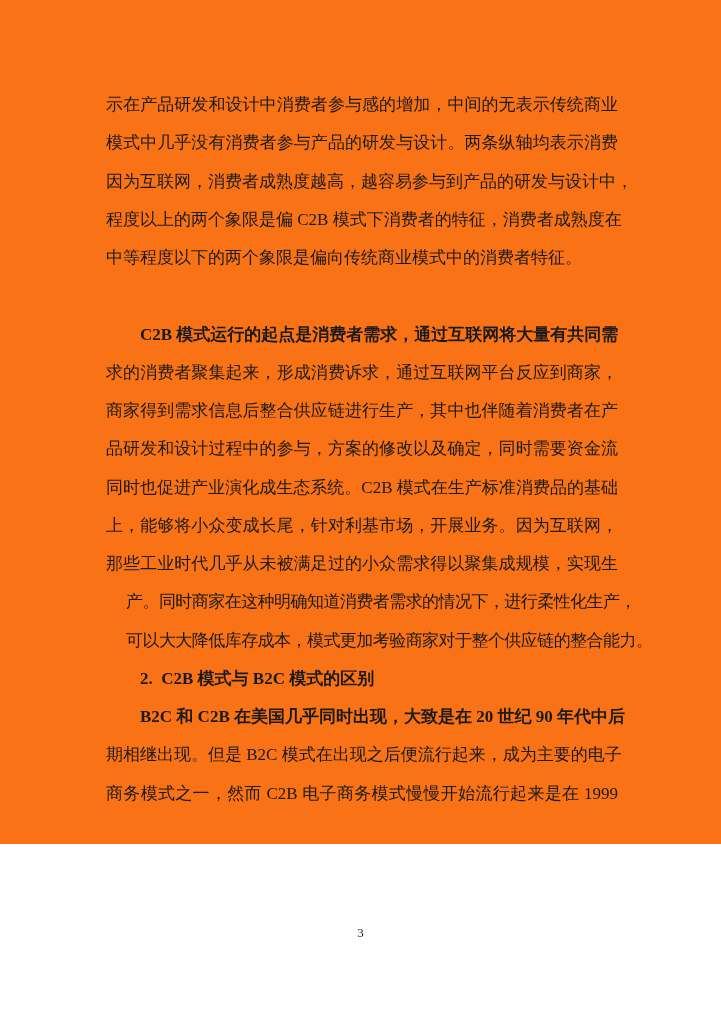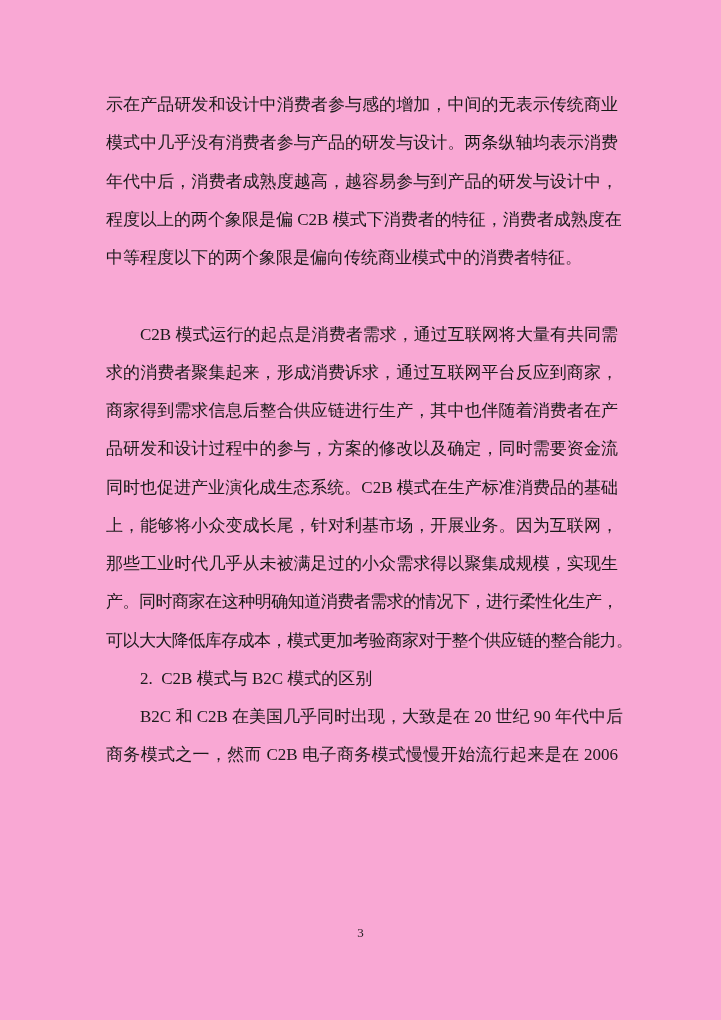--- a/index.html
+++ b/index.html
@@ -11,45 +11,47 @@
     width: 721px;
     height: 1020px;
     position: relative;
     font-family: "Liberation Serif", "DejaVu Serif", serif;
     color: #1a1a1a;
     overflow: hidden;
   }
   .page {
     position: absolute;
     left: 0; top: 0;
-    width: 721px; height: 1020px;
-    background: #f9a8d4;
+    width: 721px; height: 844px;
+    background: #f97316;
   }
   .text-block {
     position: absolute;
     left: 106px;
     top: 86px;
     width: 512px;
   }
   .line {
     font-size: 17px;
     line-height: 38.25px;
     height: 38.25px;
     text-align: justify;
     text-align-last: justify;
     white-space: nowrap;
   }
   .natural {
     text-align-last: left;
   }
   .indent {
     text-indent: 34px;
+    font-weight: bold;
   }
   .tight {
     letter-spacing: -0.55px;
+    margin-left: 20px;
   }
   .blank {
     height: 38.25px;
   }
   .heading {
     white-space: pre;
   }
   .page-footer {
     position: absolute;
     left: 0;
@@ -64,21 +66,21 @@
 </head>
 <body>
 
 <div class="page">
 
   <div class="text-block">
 
     <div>
       <div class="line">示在产品研发和设计中消费者参与感的增加，中间的无表示传统商业</div>
       <div class="line">模式中几乎没有消费者参与产品的研发与设计。两条纵轴均表示消费</div>
-      <div class="line">年代中后，消费者成熟度越高，越容易参与到产品的研发与设计中，</div>
+      <div class="line">因为互联网，消费者成熟度越高，越容易参与到产品的研发与设计中，</div>
       <div class="line">程度以上的两个象限是偏 C2B 模式下消费者的特征，消费者成熟度在</div>
       <div class="line natural">中等程度以下的两个象限是偏向传统商业模式中的消费者特征。</div>
     </div>
 
     <div class="blank"></div>
 
     <div>
       <div class="line indent">C2B 模式运行的起点是消费者需求，通过互联网将大量有共同需</div>
       <div class="line">求的消费者聚集起来，形成消费诉求，通过互联网平台反应到商家，</div>
       <div class="line">商家得到需求信息后整合供应链进行生产，其中也伴随着消费者在产</div>
@@ -87,20 +89,21 @@
       <div class="line">上，能够将小众变成长尾，针对利基市场，开展业务。因为互联网，</div>
       <div class="line">那些工业时代几乎从未被满足过的小众需求得以聚集成规模，实现生</div>
       <div class="line tight">产。同时商家在这种明确知道消费者需求的情况下，进行柔性化生产，</div>
       <div class="line tight">可以大大降低库存成本，模式更加考验商家对于整个供应链的整合能力。</div>
     </div>
 
     <div class="line natural indent heading">2.  C2B 模式与 B2C 模式的区别</div>
 
     <div>
       <div class="line indent">B2C 和 C2B 在美国几乎同时出现，大致是在 20 世纪 90 年代中后</div>
-      <div class="line">商务模式之一，然而 C2B 电子商务模式慢慢开始流行起来是在 2006</div>
+      <div class="line">期相继出现。但是 B2C 模式在出现之后便流行起来，成为主要的电子</div>
+      <div class="line">商务模式之一，然而 C2B 电子商务模式慢慢开始流行起来是在 1999</div>
     </div>
 
   </div>
 
   <div class="page-footer">3</div>
 
 </div>
 
 </body></html>

